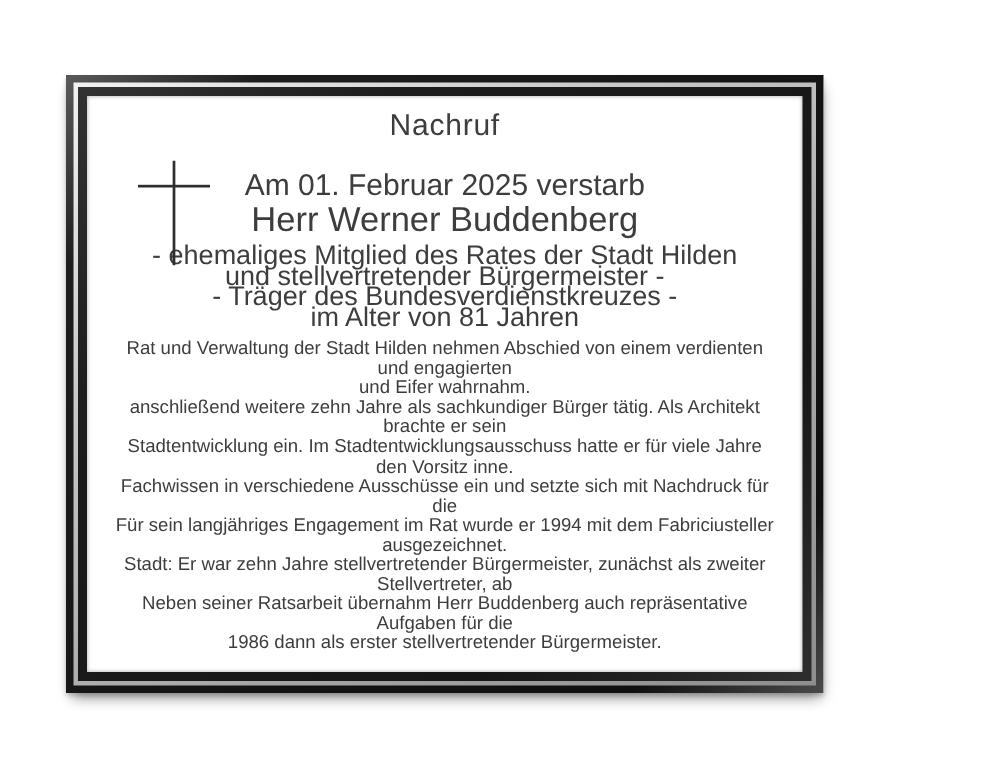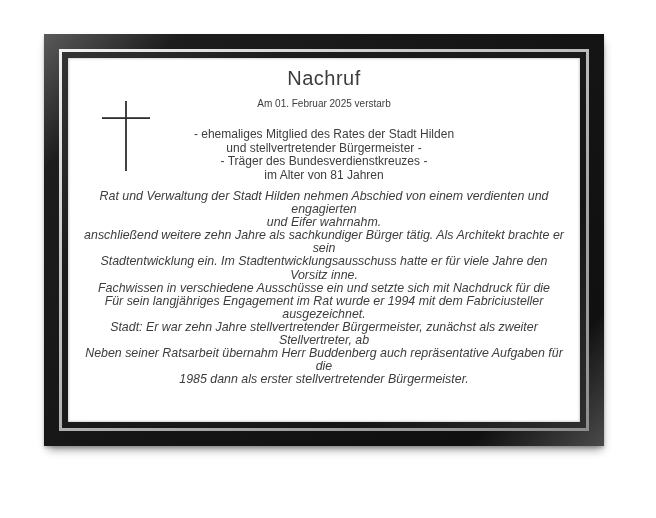--- a/index.html
+++ b/index.html
@@ -10,23 +10,23 @@
     font-family: "Liberation Sans", "DejaVu Sans", sans-serif;
   }
   .canvas {
     position: relative;
     width: 656px; height: 518px;
     background: #ffffff;
   }
   
   .frame-outer {
     position: absolute;
-    left: 44px; top: 34px;
-    width: 560px; height: 412px;
-    padding: 15px;
+    left: 44px; top: 50px;
+    width: 505px; height: 412px;
+    padding: 5px;
     background: linear-gradient(135deg, #5a5a5a 0%, #1d1d1d 14%, #141414 55%, #101010 86%, #4a4a4a 100%);
     box-shadow: 1px 6px 9px -3px rgba(0,0,0,0.45), 0 2px 3px rgba(0,0,0,0.18);
   }
   .frame-silver {
     width: 100%; height: 100%;
     padding: 3px;
     background: linear-gradient(150deg, #f2f2f2 0%, #c9c9c9 30%, #a8a8a8 65%, #8e8e8e 100%);
   }
   .frame-inner {
     width: 100%; height: 100%;
@@ -50,78 +50,78 @@
     width: 48px; height: 70px;
   }
   
   .title {
     font-size: 20px;
     line-height: 22px;
     font-weight: 400;
     letter-spacing: 0.5px;
   }
   .date-line {
-    margin-top: 7px;
-    font-size: 10px;
+    margin-top: 21px;
+    font-size: 20px;
     line-height: 16px;
   }
   .name {
     margin-top: 2px;
     font-size: 23px;
     line-height: 24px;
     font-weight: 400;
   }
   .honors {
-    margin-top: 16px;
-    font-size: 12px;
+    margin-top: 6px;
+    font-size: 18px;
     line-height: 13.5px;
   }
   .body-block {
     margin-top: 8px;
     font-size: 12.4px;
     line-height: 13.1px;
-    font-style: italic;
   }
 </style>
 </head>
 <body>
 
 <div class="canvas">
   <div class="frame-outer">
     <div class="frame-silver">
       <div class="frame-inner">
         <div class="paper">
 
           <svg class="cross" viewBox="0 0 48 70" xmlns="http://www.w3.org/2000/svg">
             <rect x="23.1" y="0" width="1.8" height="70" fill="#2e2e2e"></rect>
             <rect x="0" y="16.2" width="48" height="1.8" fill="#2e2e2e"></rect>
           </svg>
 
           <div class="title">Nachruf</div>
 
           <div class="date-line">Am 01. Februar 2025 verstarb</div>
 
+          <div class="name">Herr Werner Buddenberg</div>
 
           <div class="honors">
             <div>- ehemaliges Mitglied des Rates der Stadt Hilden</div>
             <div>und stellvertretender Bürgermeister -</div>
             <div>- Träger des Bundesverdienstkreuzes -</div>
             <div>im Alter von 81 Jahren</div>
           </div>
 
           <div class="body-block">
             <div>Rat und Verwaltung der Stadt Hilden nehmen Abschied von einem verdienten und engagierten</div>
             <div>und Eifer wahrnahm.</div>
             <div>anschließend weitere zehn Jahre als sachkundiger Bürger tätig. Als Architekt brachte er sein</div>
             <div>Stadtentwicklung ein. Im Stadtentwicklungsausschuss hatte er für viele Jahre den Vorsitz inne.</div>
             <div>Fachwissen in verschiedene Ausschüsse ein und setzte sich mit Nachdruck für die</div>
             <div>Für sein langjähriges Engagement im Rat wurde er 1994 mit dem Fabriciusteller ausgezeichnet.</div>
             <div>Stadt: Er war zehn Jahre stellvertretender Bürgermeister, zunächst als zweiter Stellvertreter, ab</div>
             <div>Neben seiner Ratsarbeit übernahm Herr Buddenberg auch repräsentative Aufgaben für die</div>
-            <div>1985 dann als erster stellvertretender Bürgermeister.</div>
+            <div>1986 dann als erster stellvertretender Bürgermeister.</div>
 
           </div>
 
         </div>
       </div>
     </div>
   </div>
 </div>
 
 </body></html>

